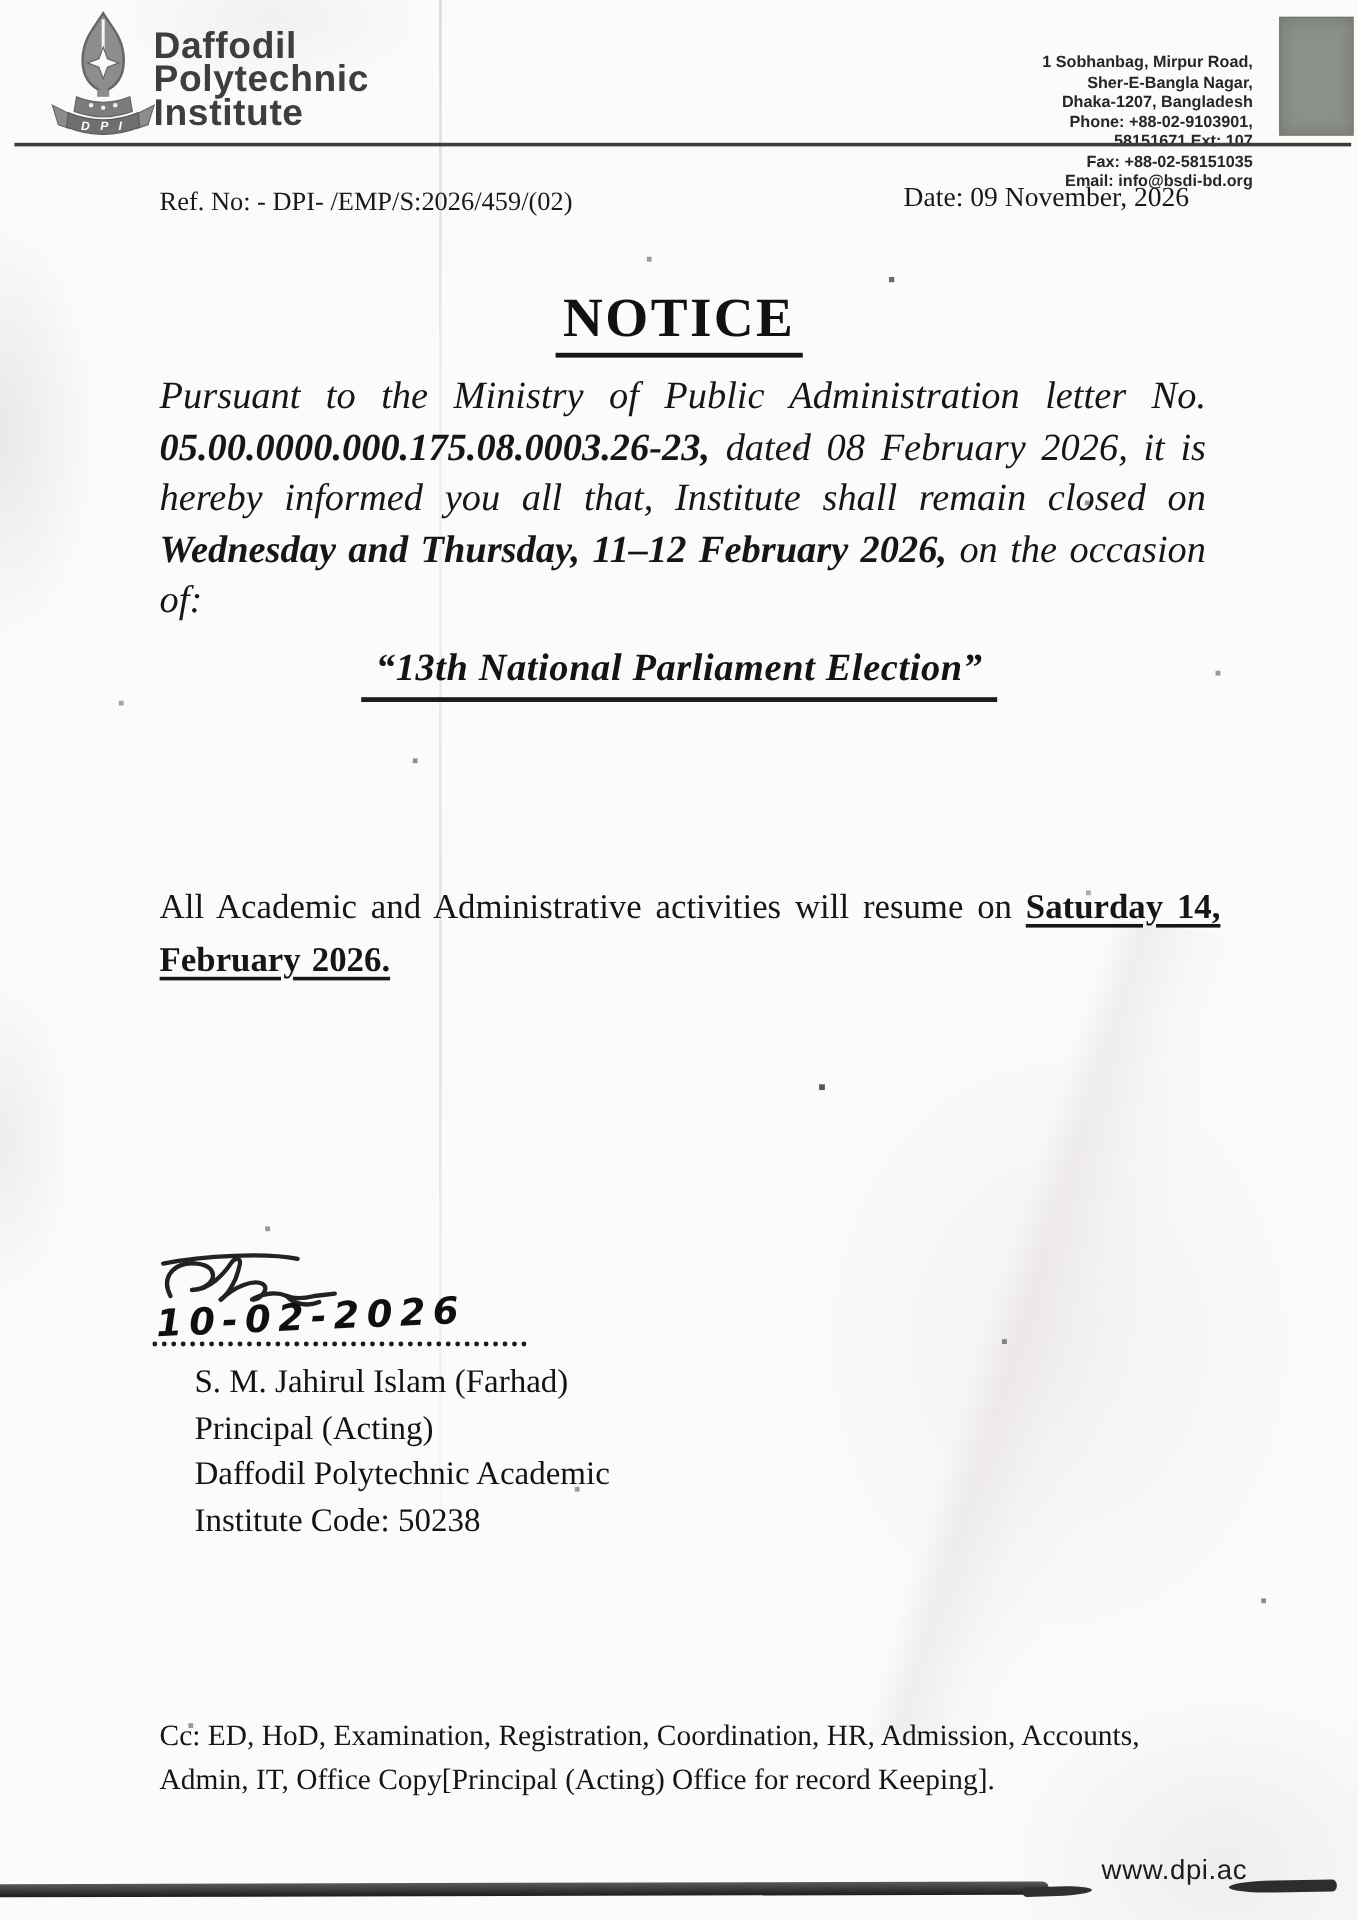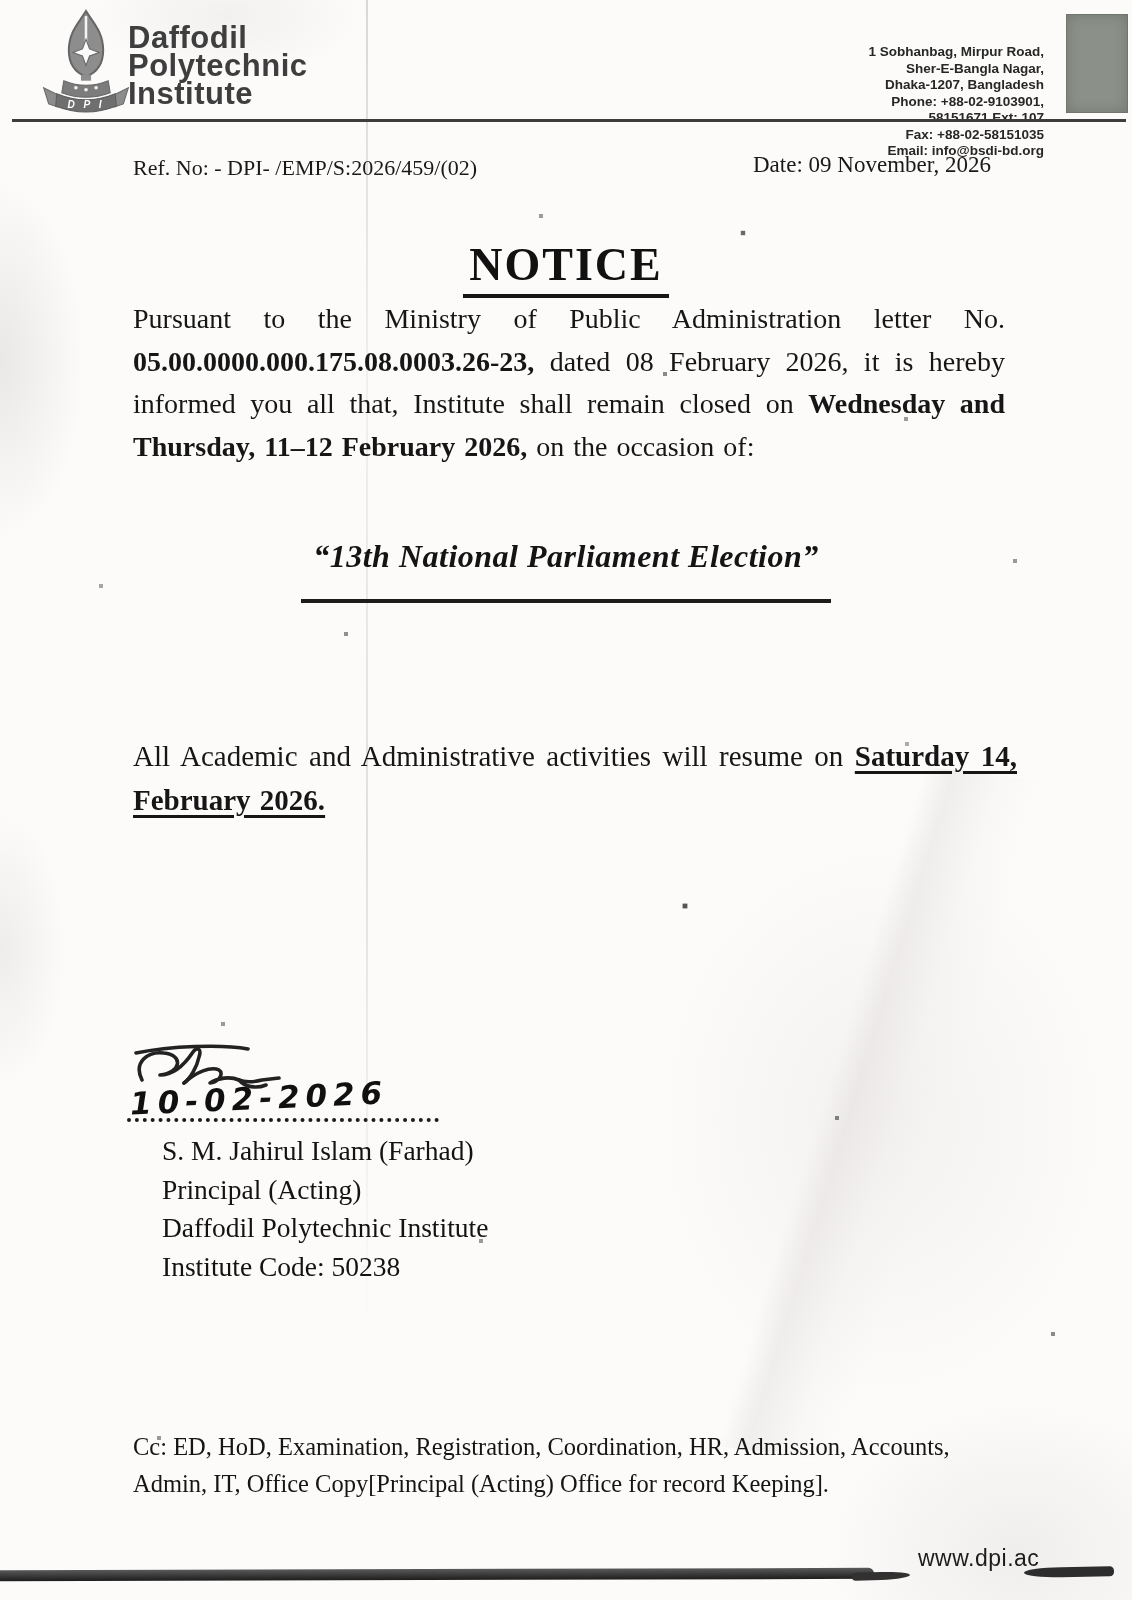--- a/index.html
+++ b/index.html
@@ -40,27 +40,27 @@
   
   .ref  { position:absolute; left:133px; top:155px; font-size:22px; color:#191919; }
   .date { position:absolute; left:753px; top:152px; font-size:23px; color:#191919; }
 
   
   .notice-title { position:absolute; left:0; top:238px; width:100%; text-align:center; }
   .notice-title span { display:inline-block; font-size:46px; font-weight:bold; letter-spacing:2px;
     color:#111; border-bottom:4px solid #161616; padding:0 6px 3px; }
 
   
-  .body-para { position:absolute; left:133px; top:298px; width:872px; font-size:28px; line-height:42.5px;
-    text-align:justify; color:#161616; word-spacing:2px; }
+  .body-para { position:absolute; left:133px; top:308px; width:872px; font-size:32px; line-height:42.5px;
+    text-align:justify; color:#161616; word-spacing:2px;font-style:italic; }
   .body-para b { font-weight:bold; }
 
   .occasion { position:absolute; left:0; top:538px; width:100%; text-align:center; }
   .occasion span { display:inline-block; font-size:32px; font-weight:bold; font-style:italic;
-    color:#141414; border-bottom:4px solid #1c1c1c; padding:0 12px 24px; letter-spacing:.5px; }
+    color:#141414; border-bottom:4px solid #1c1c1c; padding:0 12px 6px; letter-spacing:.5px; }
 
   .resume { position:absolute; left:133px; top:734px; width:884px; font-size:29px; line-height:44px;
     text-align:justify; color:#161616; word-spacing:2px; }
   .resume .u { font-weight:bold; text-decoration:underline; text-decoration-thickness:3px; text-underline-offset:5px; }
 
   
   .sig-svg { position:absolute; left:126px; top:1038px; }
   .sig-date { position:absolute; left:130px; top:1080px; font-family:"DejaVu Sans", sans-serif;
     font-size:31px; font-weight:bold; font-style:italic; letter-spacing:6px; color:#101010;
     transform:rotate(-2.5deg); }
@@ -148,21 +148,21 @@
       <path d="M58 45 C70 34 85 28 93 32 C99 36 91 45 84 45 C92 40 104 38 113 42 C120 45 128 44 136 42 L153 40"></path>
       <path d="M113 42 C119 49 130 51 140 47"></path>
     </g>
   </svg>
   <div class="sig-date">10-02-2026</div>
   <div class="dotted"></div>
 
   <div class="signatory">
     <div>S. M. Jahirul Islam (Farhad)</div>
     <div>Principal (Acting)</div>
-    <div>Daffodil Polytechnic Institute</div>
+    <div>Daffodil Polytechnic Academic</div>
     <div>Institute Code: 50238</div>
   </div>
 
   <div class="cc">Cc: ED, HoD, Examination, Registration, Coordination, HR, Admission, Accounts, Admin, IT, Office Copy[Principal (Acting) Office for record Keeping].</div>
 
   <div class="footer-bar-main"></div>
   <div class="footer-swoosh-left"></div>
   <div class="footer-site">www.dpi.ac</div>
   <div class="footer-swoosh-right"></div>
 

